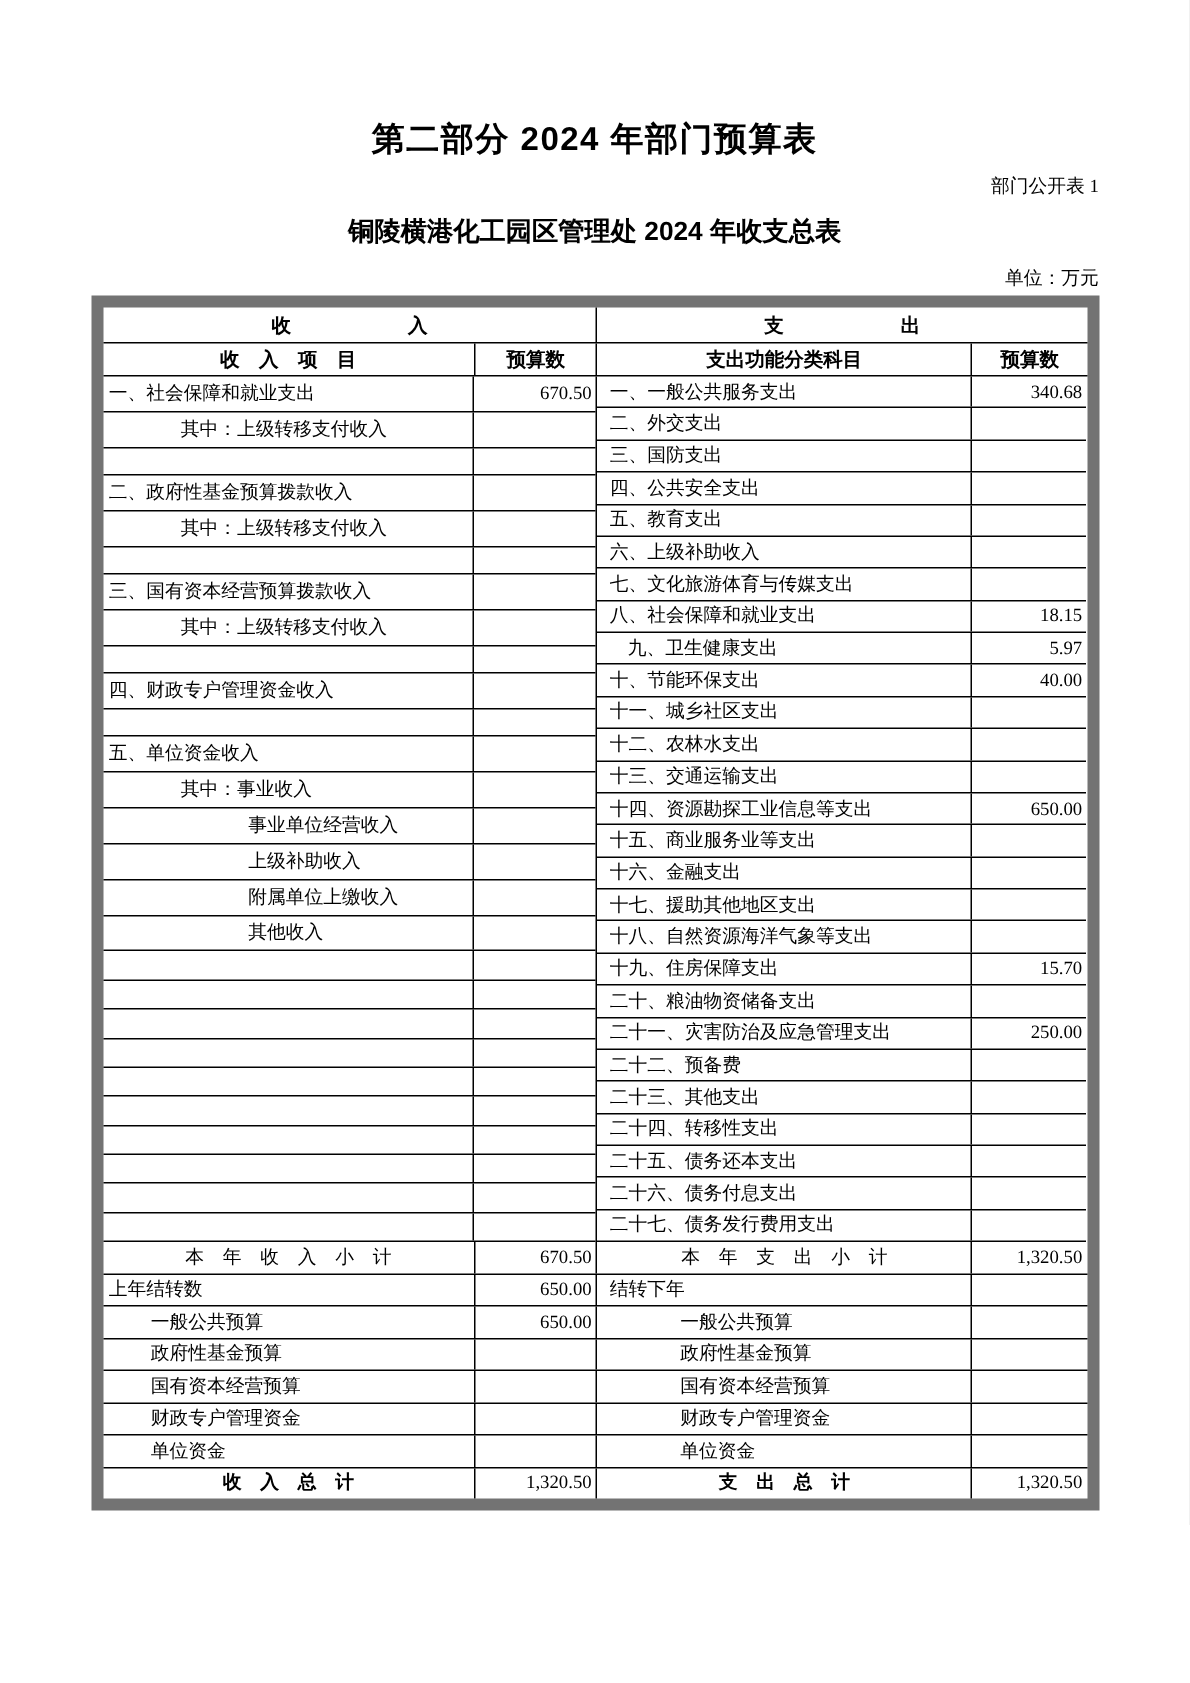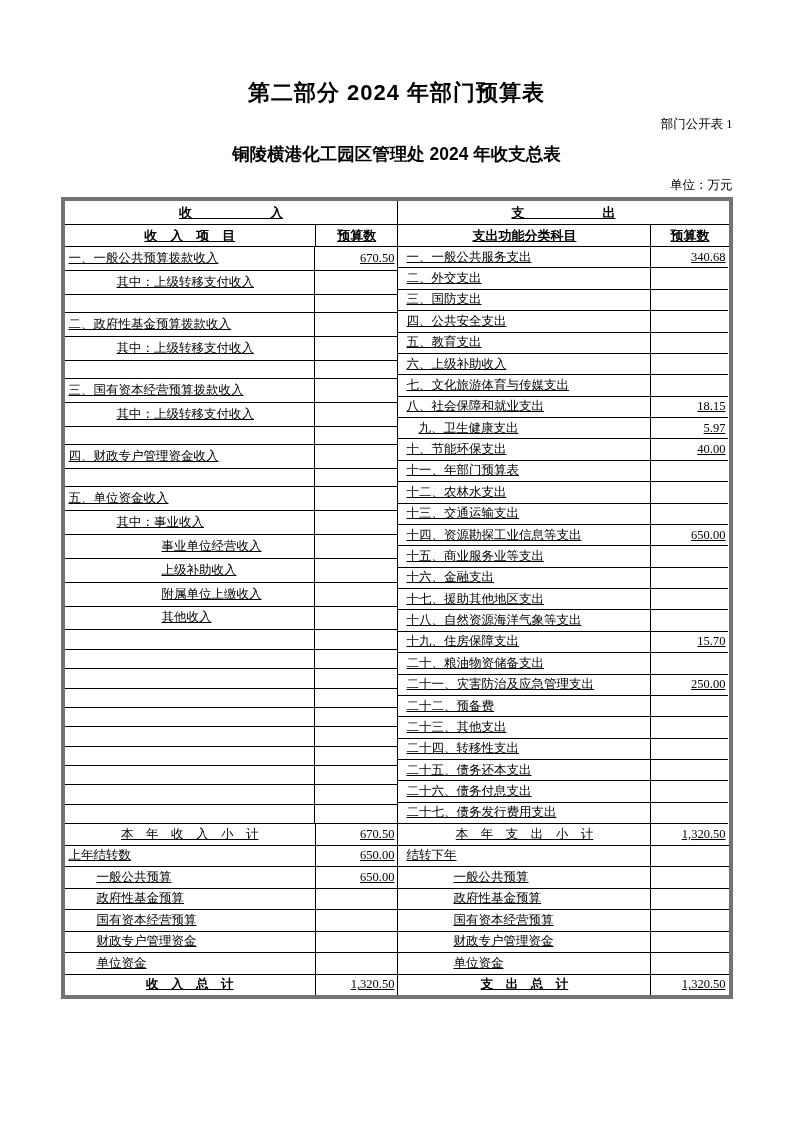--- a/index.html
+++ b/index.html
@@ -36,23 +36,22 @@
   }
   .unit-note {
     width: 672px;
     margin: 11px auto 3px;
     text-align: right;
     font-size: 12.5px;
   }
   .budget-table {
     width: 672px;
     margin: 0 auto;
-    border: 4px solid #737373;
+    border: 8px solid #737373;
     font-size: 12.5px;
-    text-decoration: underline;
   }
   
   .hdr1 { display: flex; height: 24px; border-bottom: 1px solid #000; }
   .hdr1-cell {
     display: flex; align-items: center; justify-content: center;
     font-weight: bold; font-size: 13px;
   }
   .hdr1-cell.left  { width: 50.3%; border-right: 1px solid #000; }
   .hdr1-cell.right { width: 49.7%; }
   
@@ -107,21 +106,21 @@
     </div>
     <div class="hdr2">
       <div class="w-c1">收　入　项　目</div>
       <div class="w-c2">预算数</div>
       <div class="w-c3">支出功能分类科目</div>
       <div class="w-c4">预算数</div>
     </div>
     <div class="body-top">
       <div class="half left" id="income-rows">
           <div class="trow" style="flex: 24 1 0px;">
-            <div class="lbl" style="padding-left: 4px;">一、一般公共预算拨款收入</div>
+            <div class="lbl" style="padding-left: 4px;">一、社会保障和就业支出</div>
             <div class="val">670.50</div>
           </div>
           <div class="trow" style="flex: 24 1 0px;">
             <div class="lbl" style="padding-left: 52px;">其中：上级转移支付收入</div>
             <div class="val"></div>
           </div>
           <div class="trow" style="flex: 17.8 1 0px;">
             <div class="lbl" style="padding-left: 4px;"></div>
             <div class="val"></div>
           </div>
@@ -257,21 +256,21 @@
           </div>
           <div class="trow" style="flex: 1 1 0px;">
             <div class="lbl" style="padding-left: 20px;">九、卫生健康支出</div>
             <div class="val">5.97</div>
           </div>
           <div class="trow" style="flex: 1 1 0px;">
             <div class="lbl" style="padding-left: 8px;">十、节能环保支出</div>
             <div class="val">40.00</div>
           </div>
           <div class="trow" style="flex: 1 1 0px;">
-            <div class="lbl" style="padding-left: 8px;">十一、年部门预算表</div>
+            <div class="lbl" style="padding-left: 8px;">十一、城乡社区支出</div>
             <div class="val"></div>
           </div>
           <div class="trow" style="flex: 1 1 0px;">
             <div class="lbl" style="padding-left: 8px;">十二、农林水支出</div>
             <div class="val"></div>
           </div>
           <div class="trow" style="flex: 1 1 0px;">
             <div class="lbl" style="padding-left: 8px;">十三、交通运输支出</div>
             <div class="val"></div>
           </div>

